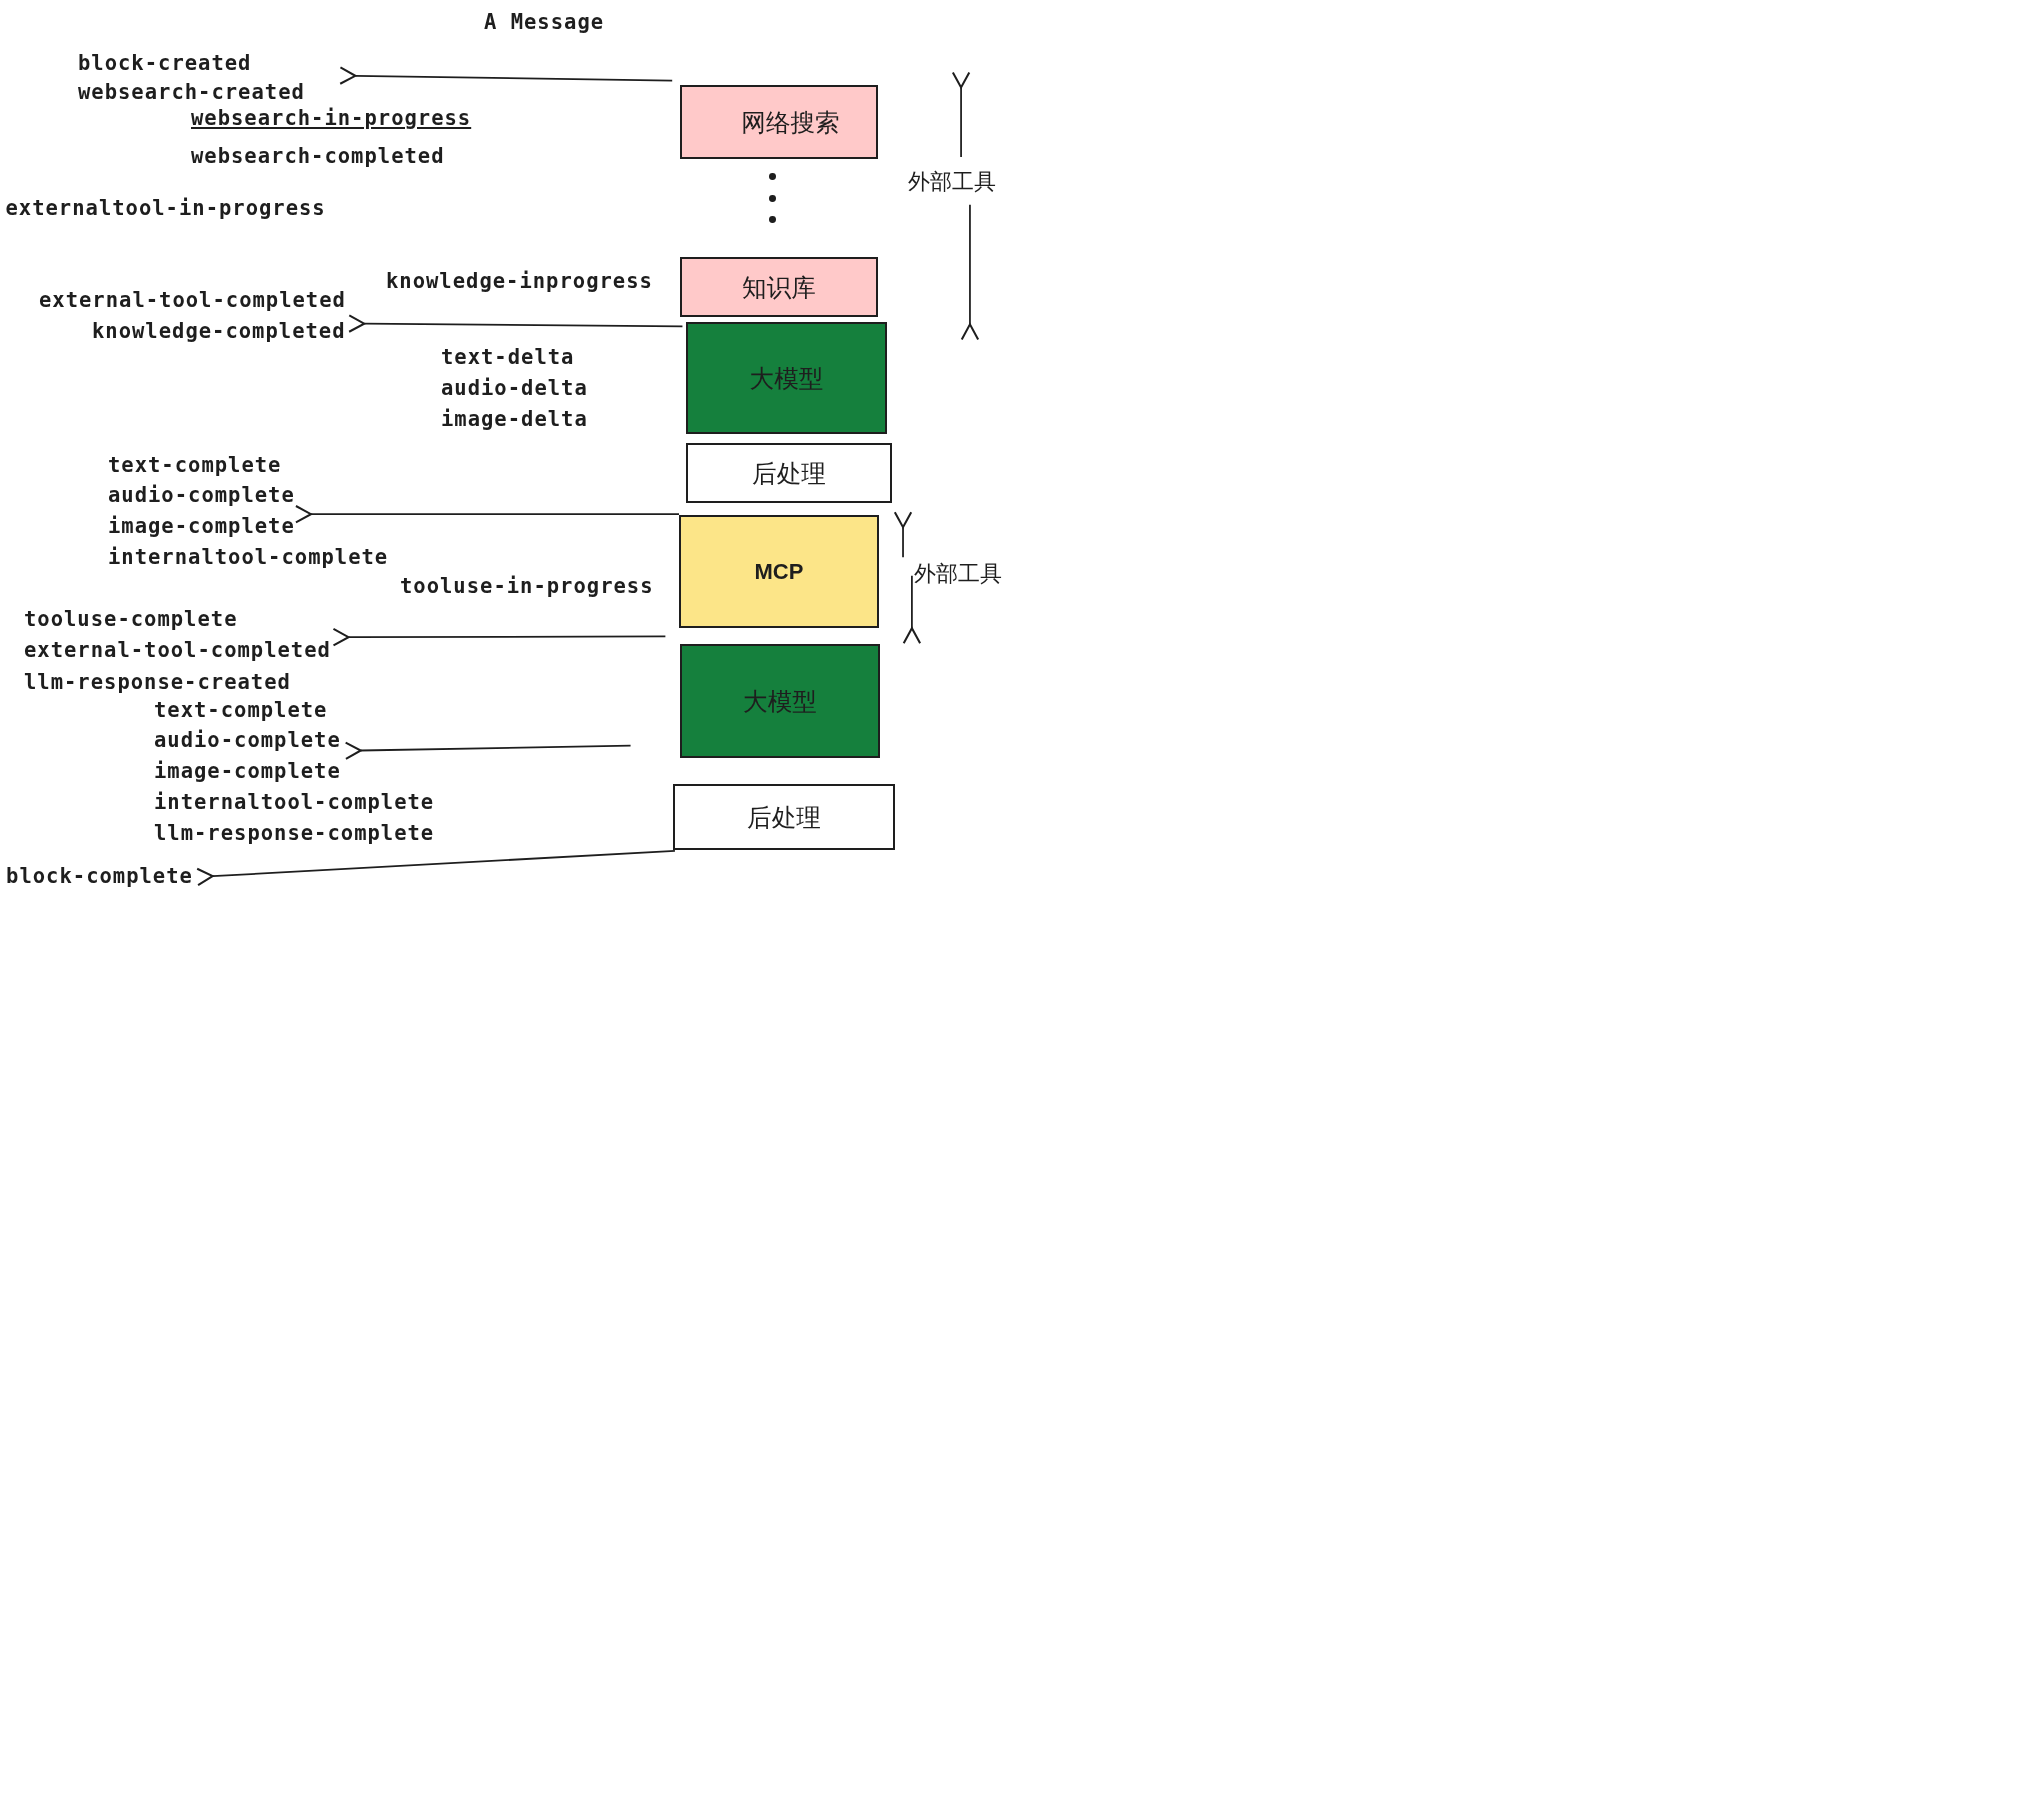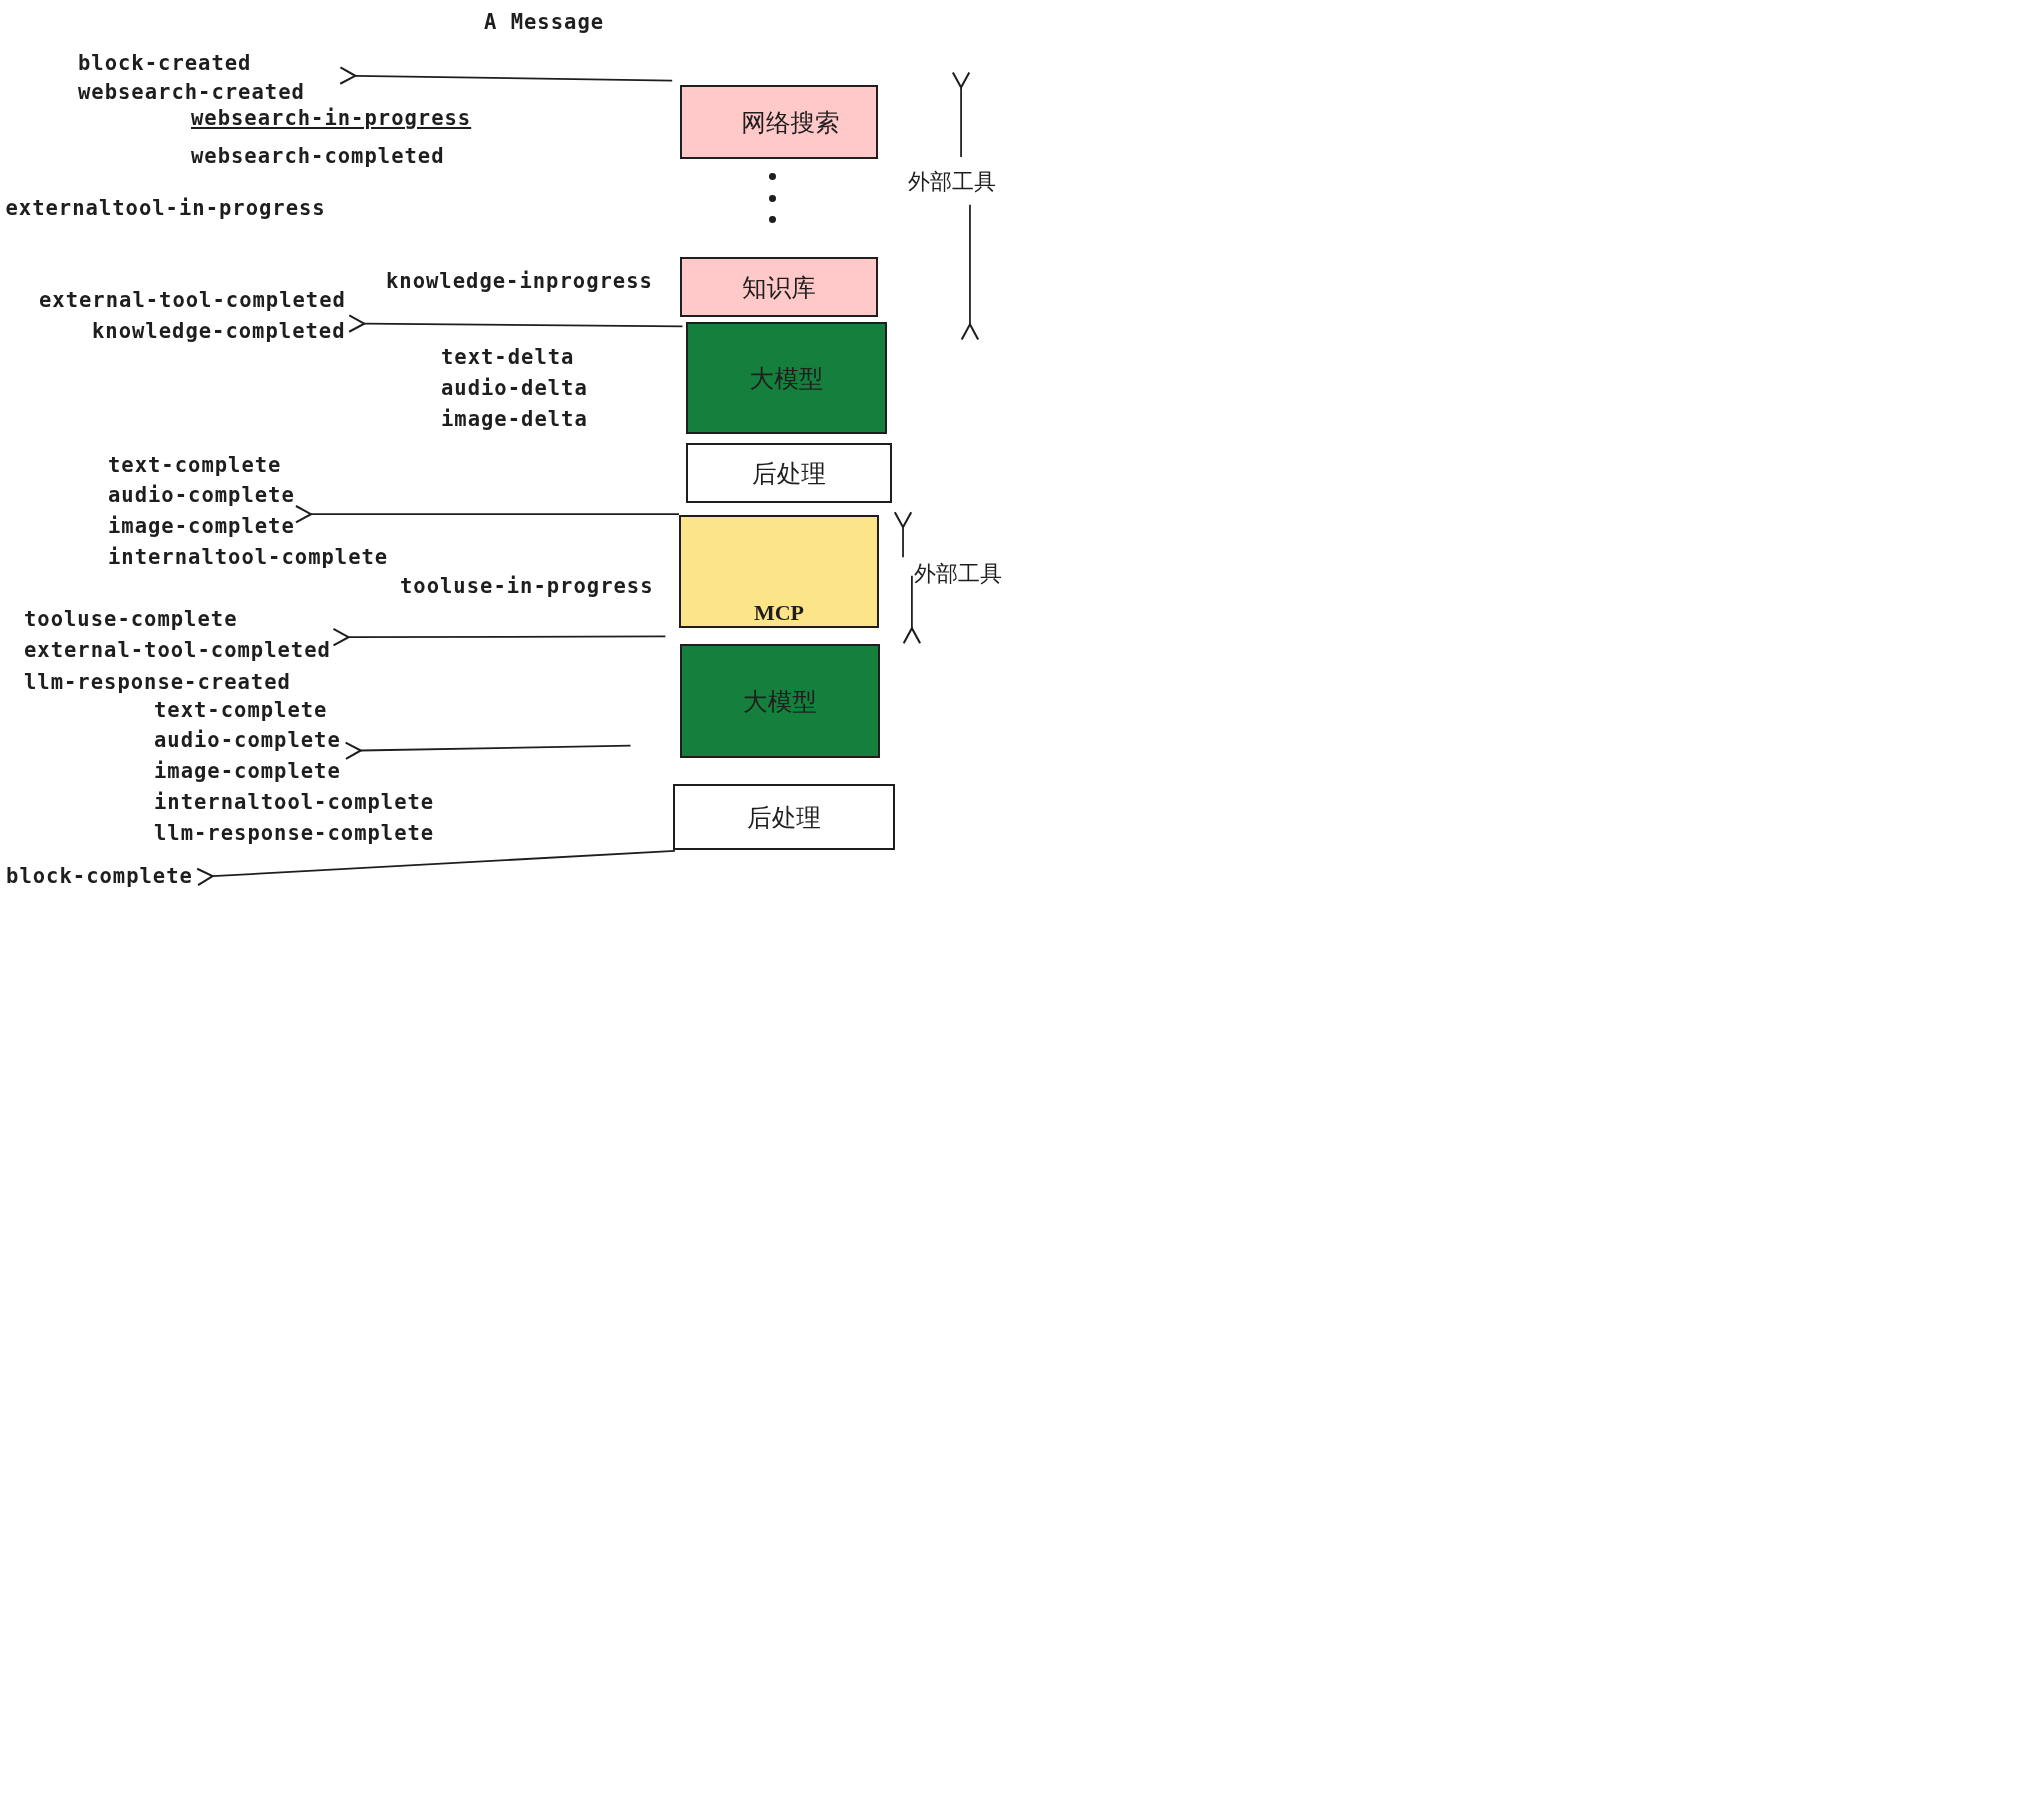--- a/index.html
+++ b/index.html
@@ -15,21 +15,21 @@
   .ev{
     position:absolute;z-index:2;font-weight:bold;font-size:20.5px;line-height:22px;
     letter-spacing:1px;white-space:nowrap;
   }
   .box{
     position:absolute;z-index:2;border:2px solid #1e1e1e;box-sizing:border-box;
     display:flex;align-items:center;justify-content:center;
     font-family:"Liberation Sans",sans-serif;font-size:24.6px;color:#1e1e1e;
     white-space:nowrap;
   }
-  .box.mono{font-family:Liberation Serif, serif;font-weight:bold;font-size:22px;align-items:flex-end;}
+  .box.mono{font-family:Liberation Sans, sans-serif;font-weight:bold;font-size:22px;}
   .fill-pink{background:#FFC9C9;}
   .fill-green{background:#15803d;}
   .fill-yellow{background:#FCE588;}
   .fill-white{background:#ffffff;}
   .side-label{
     position:absolute;z-index:2;font-family:"Liberation Sans",sans-serif;
     font-size:22px;white-space:nowrap;color:#1e1e1e;
   }
   .dot{
     position:absolute;z-index:2;width:6.8px;height:6.8px;border-radius:50%;

